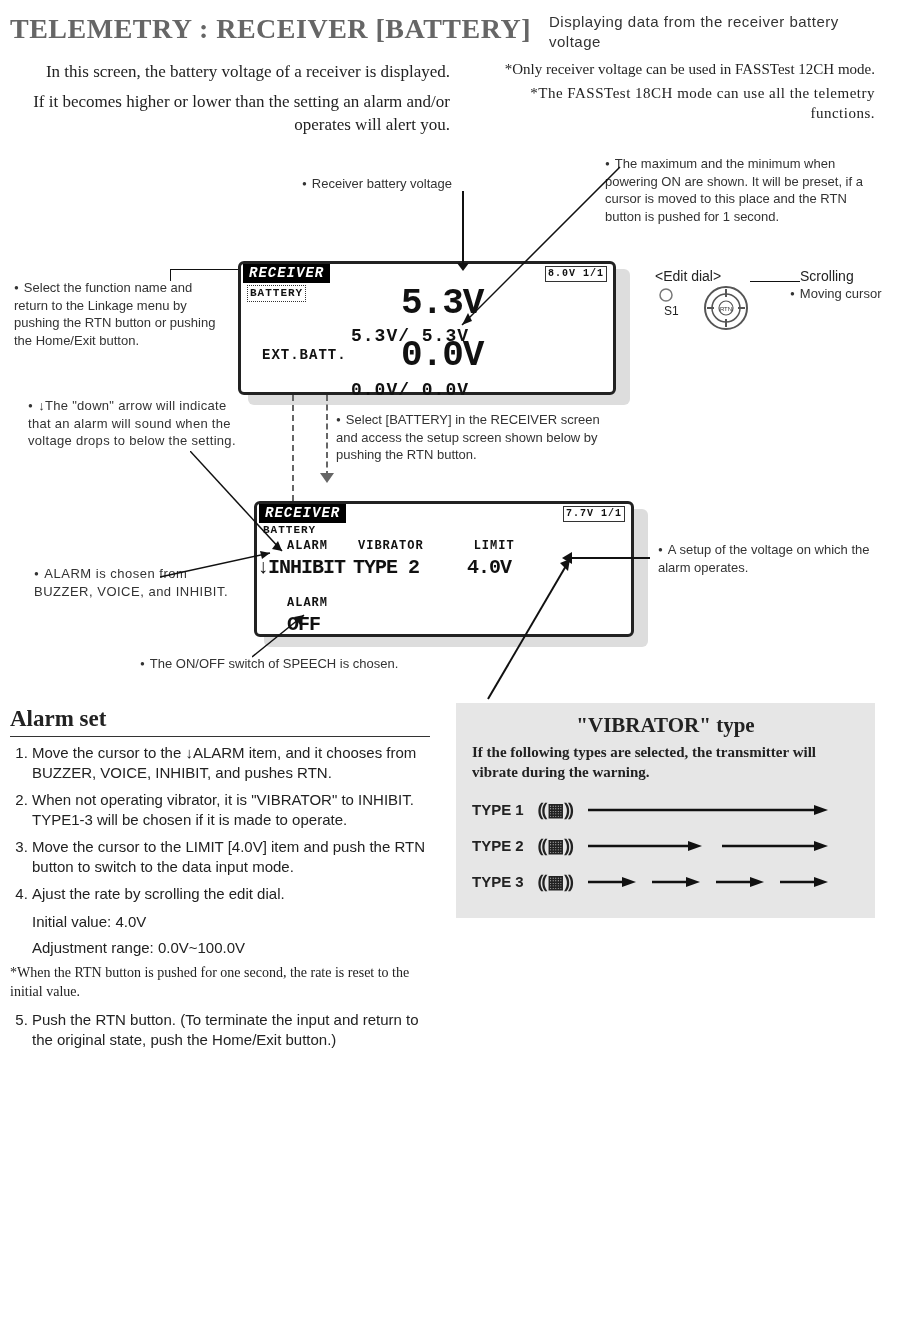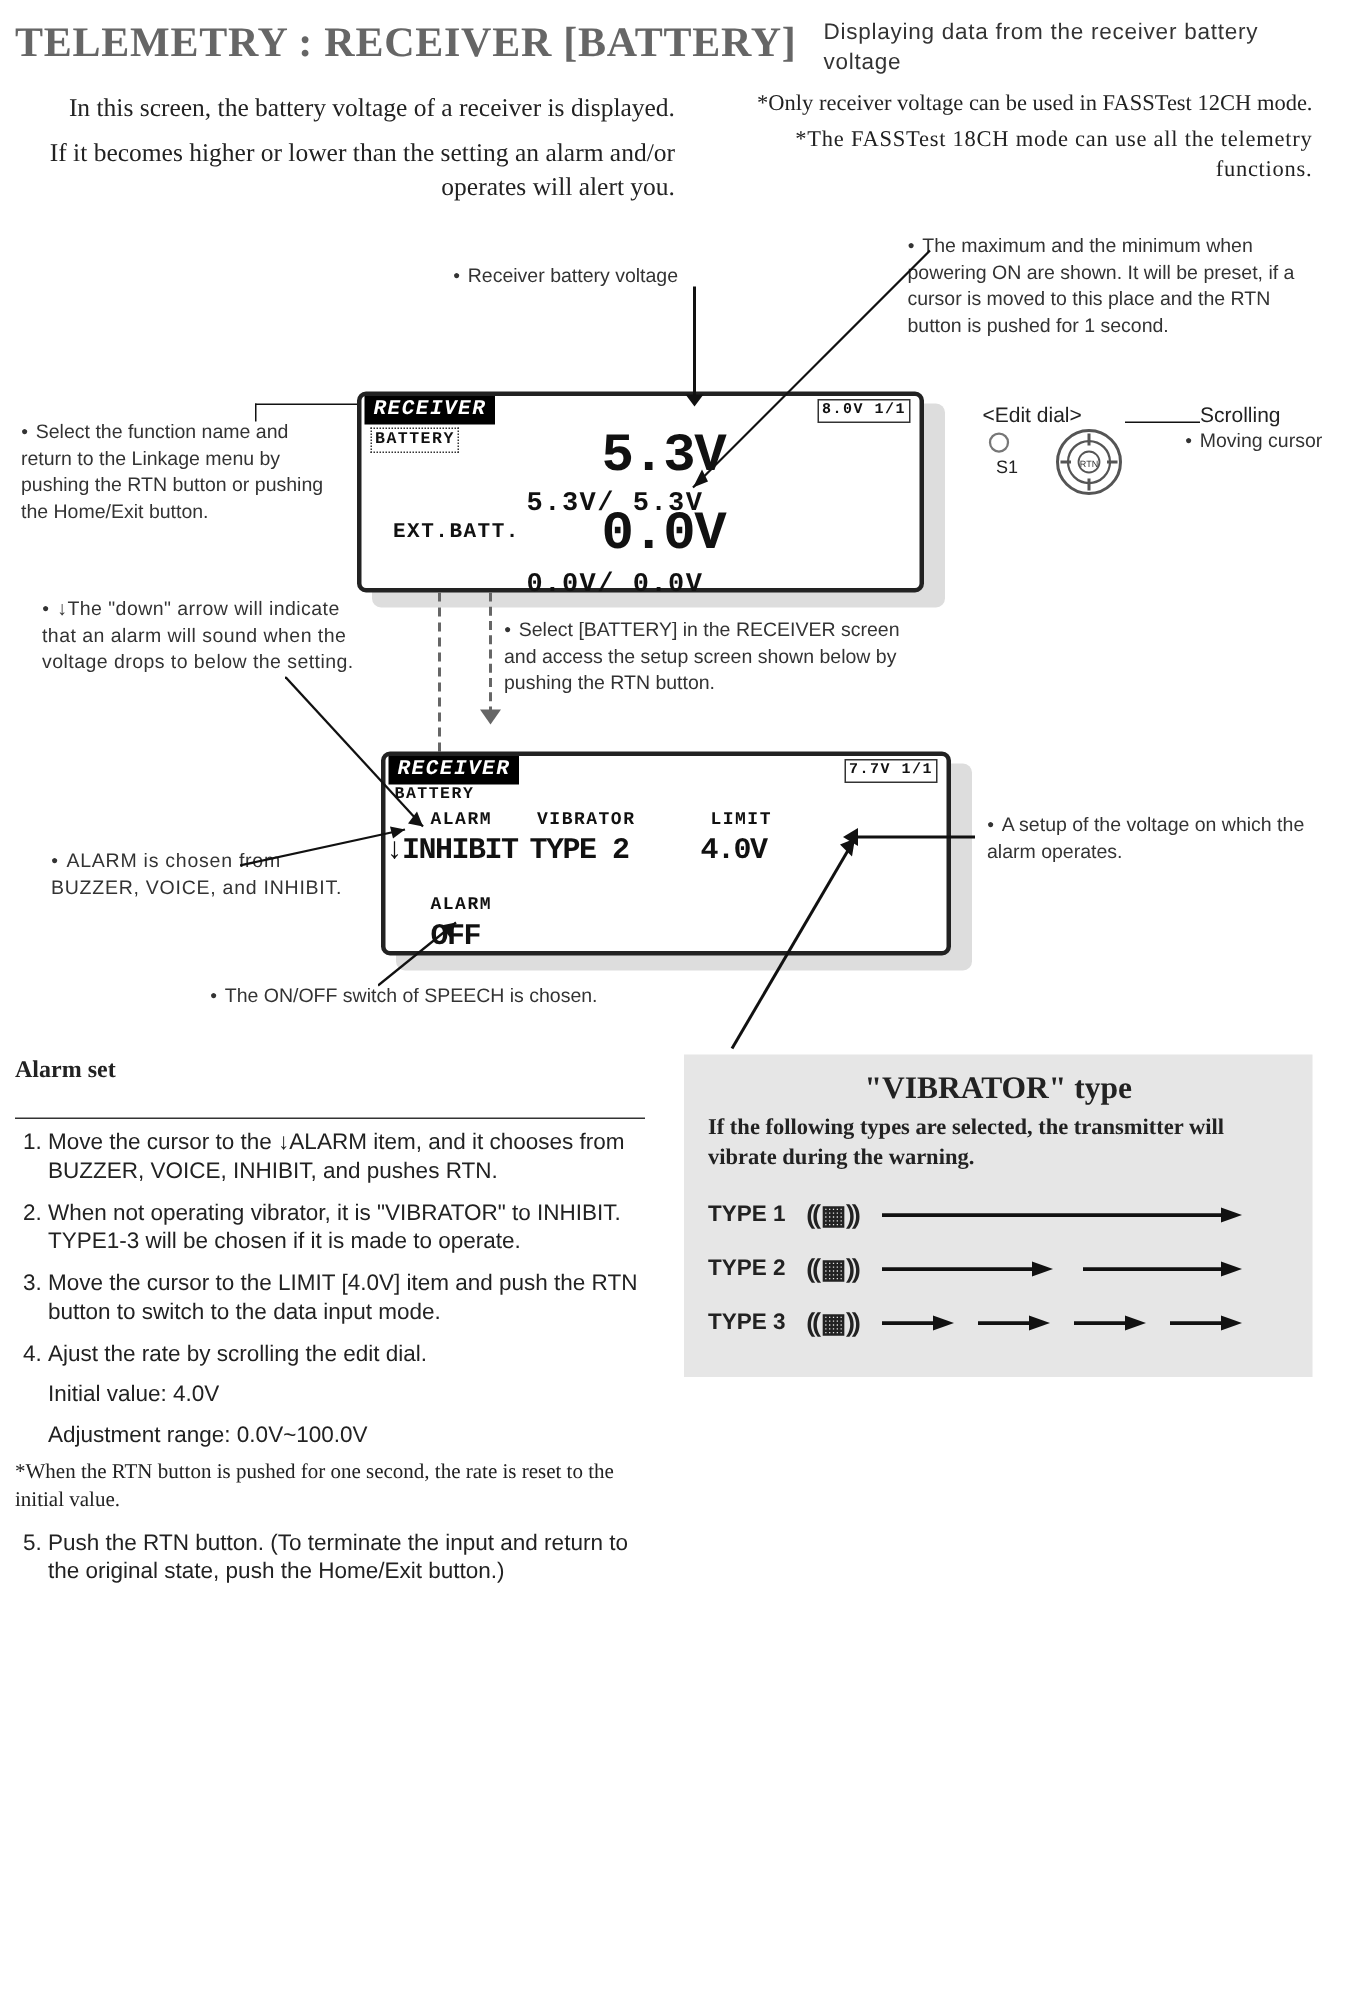--- a/index.html
+++ b/index.html
@@ -144,24 +144,24 @@
   .bottom-row {
     display: flex;
     gap: 26px;
     margin-top: 4px;
   }
   .alarm-set-col {
     width: 420px;
   }
   .alarm-title {
     font-family: "Times New Roman", serif;
-    font-size: 16px;
+    font-size: 23px;
     font-weight: bold;
     border-bottom: 1px solid #333;
-    padding-bottom: 20px;
+    padding-bottom: 2px;
     margin-bottom: 6px;
   }
   .alarm-set-col ol {
     padding-left: 22px;
     margin: 0;
     font-size: 15px;
   }
   .alarm-set-col li { margin-bottom: 8px; line-height: 1.3;}
   .sub-line { margin-left: 22px; font-size: 15px; margin-bottom: 6px;}
   .note-line { font-family: "Times New Roman", serif; font-size: 14px; margin: 4px 0 8px 0; }

